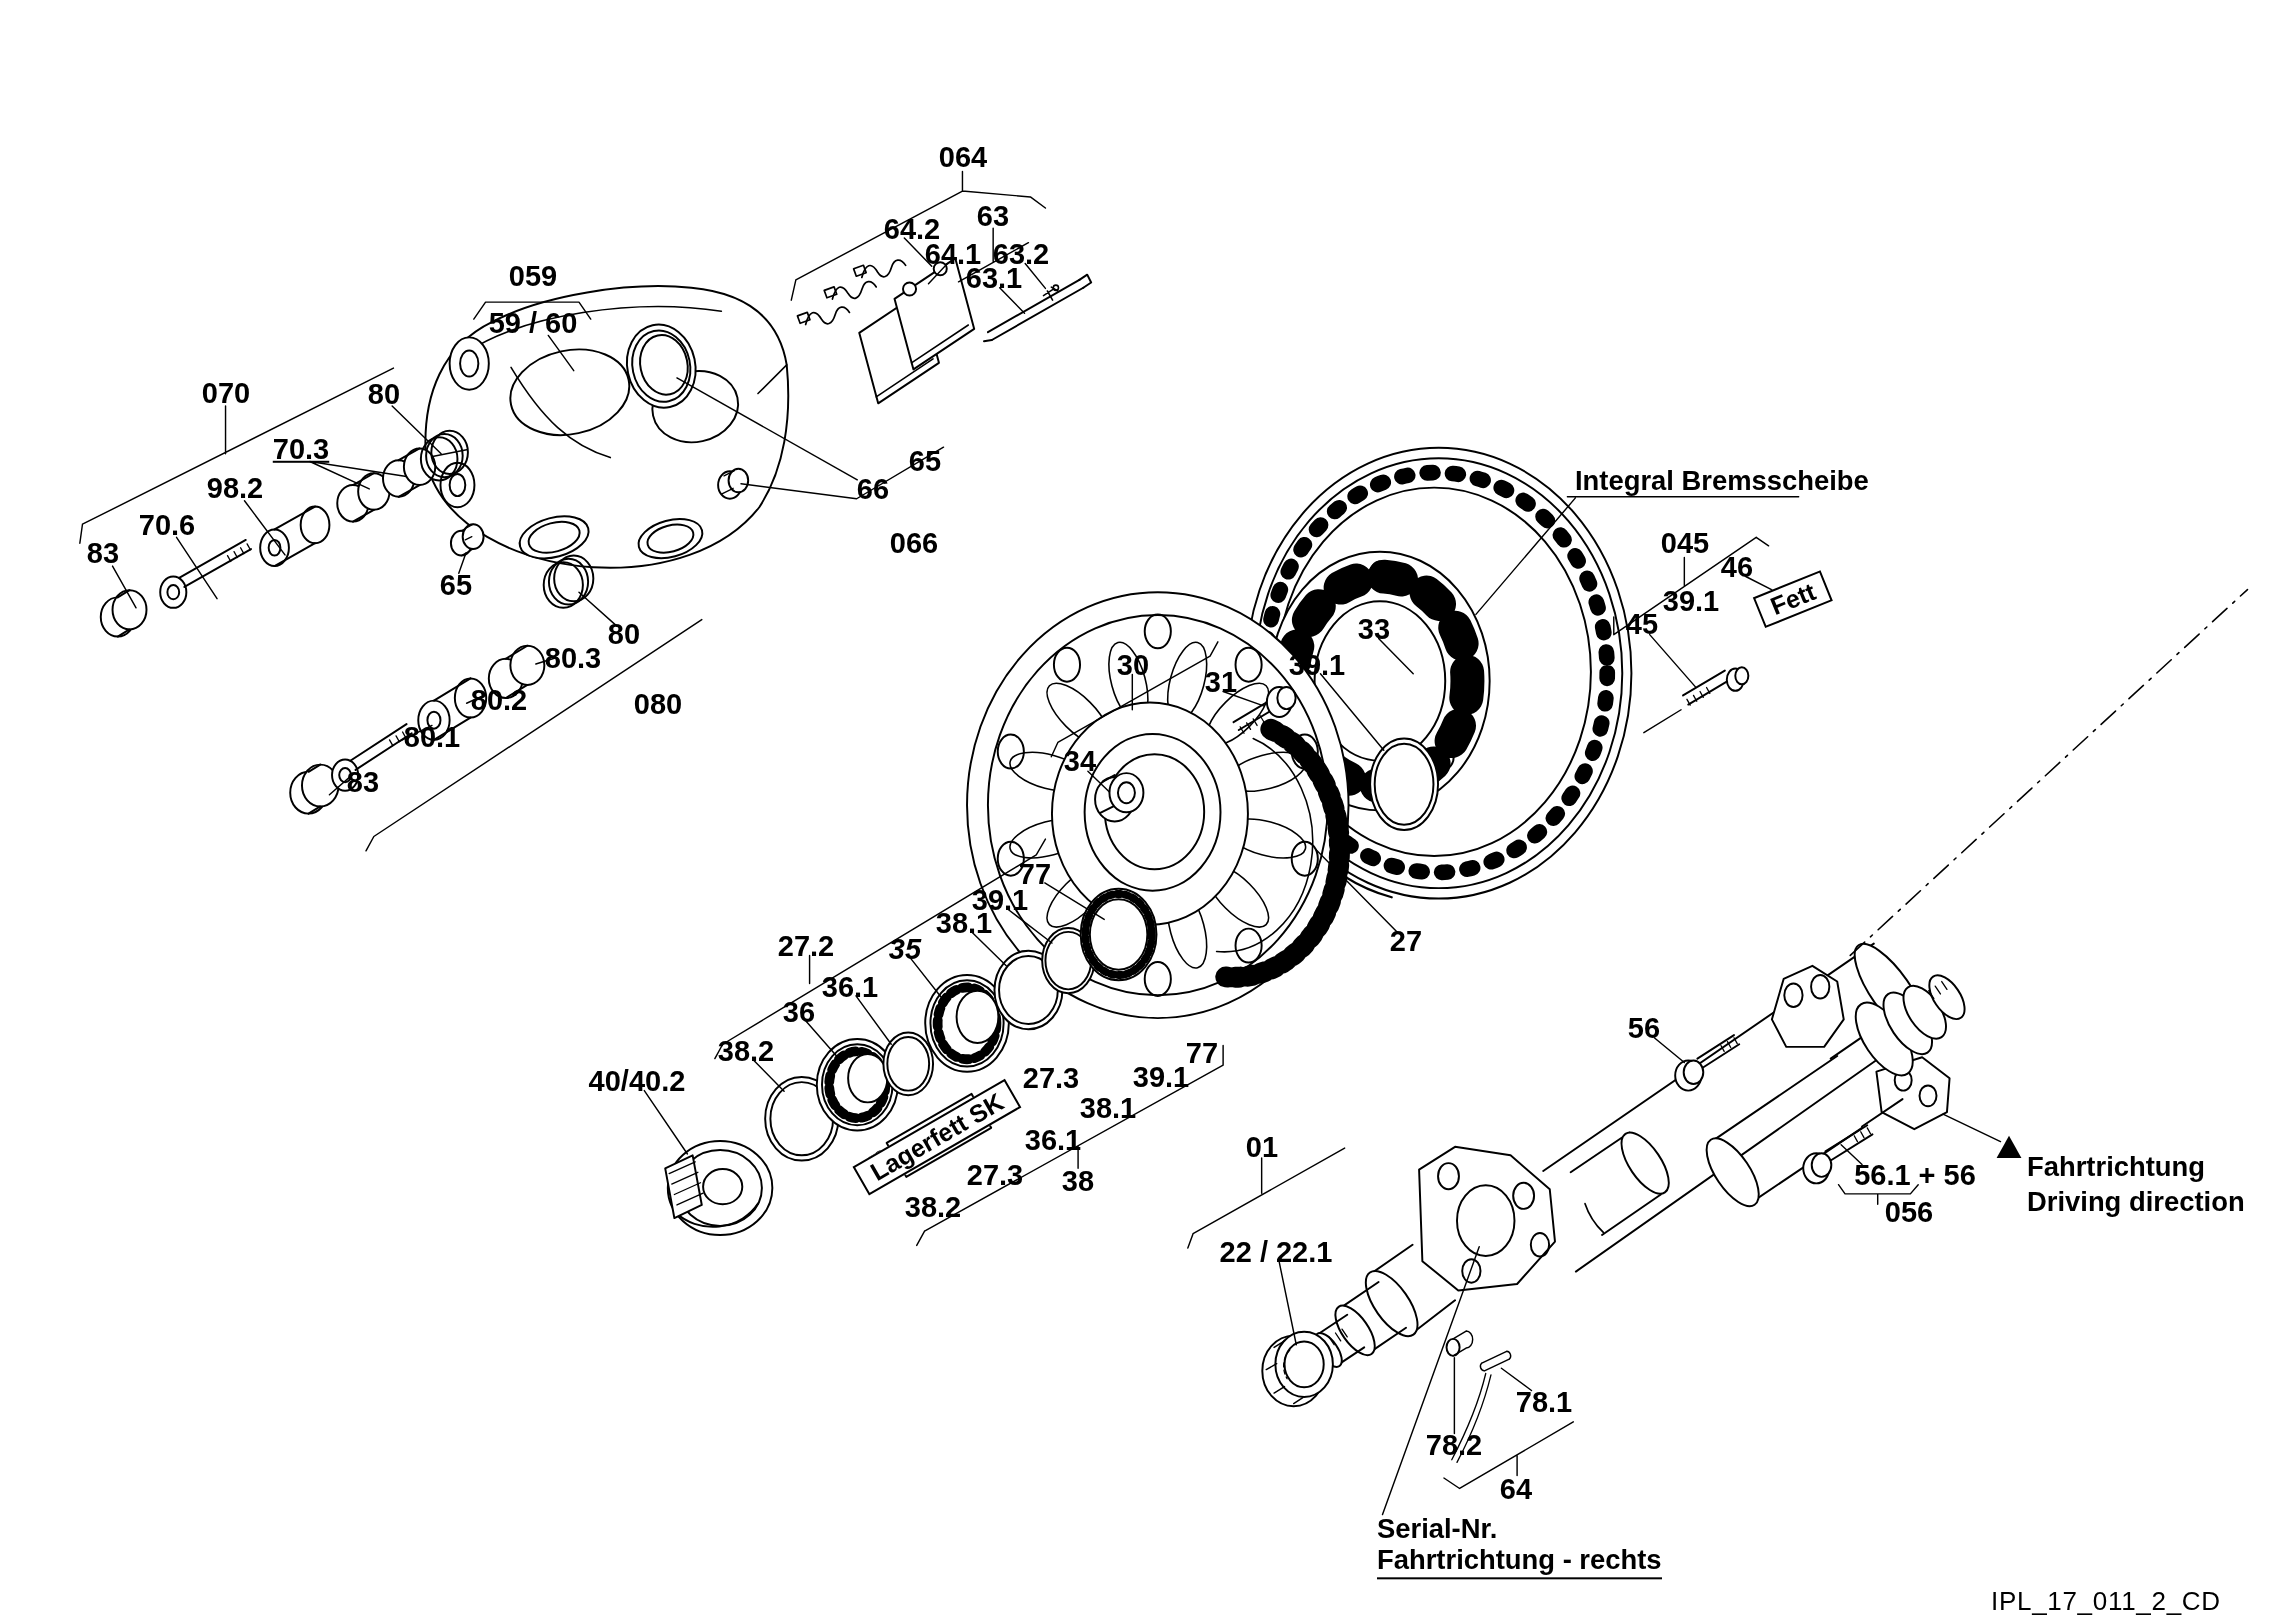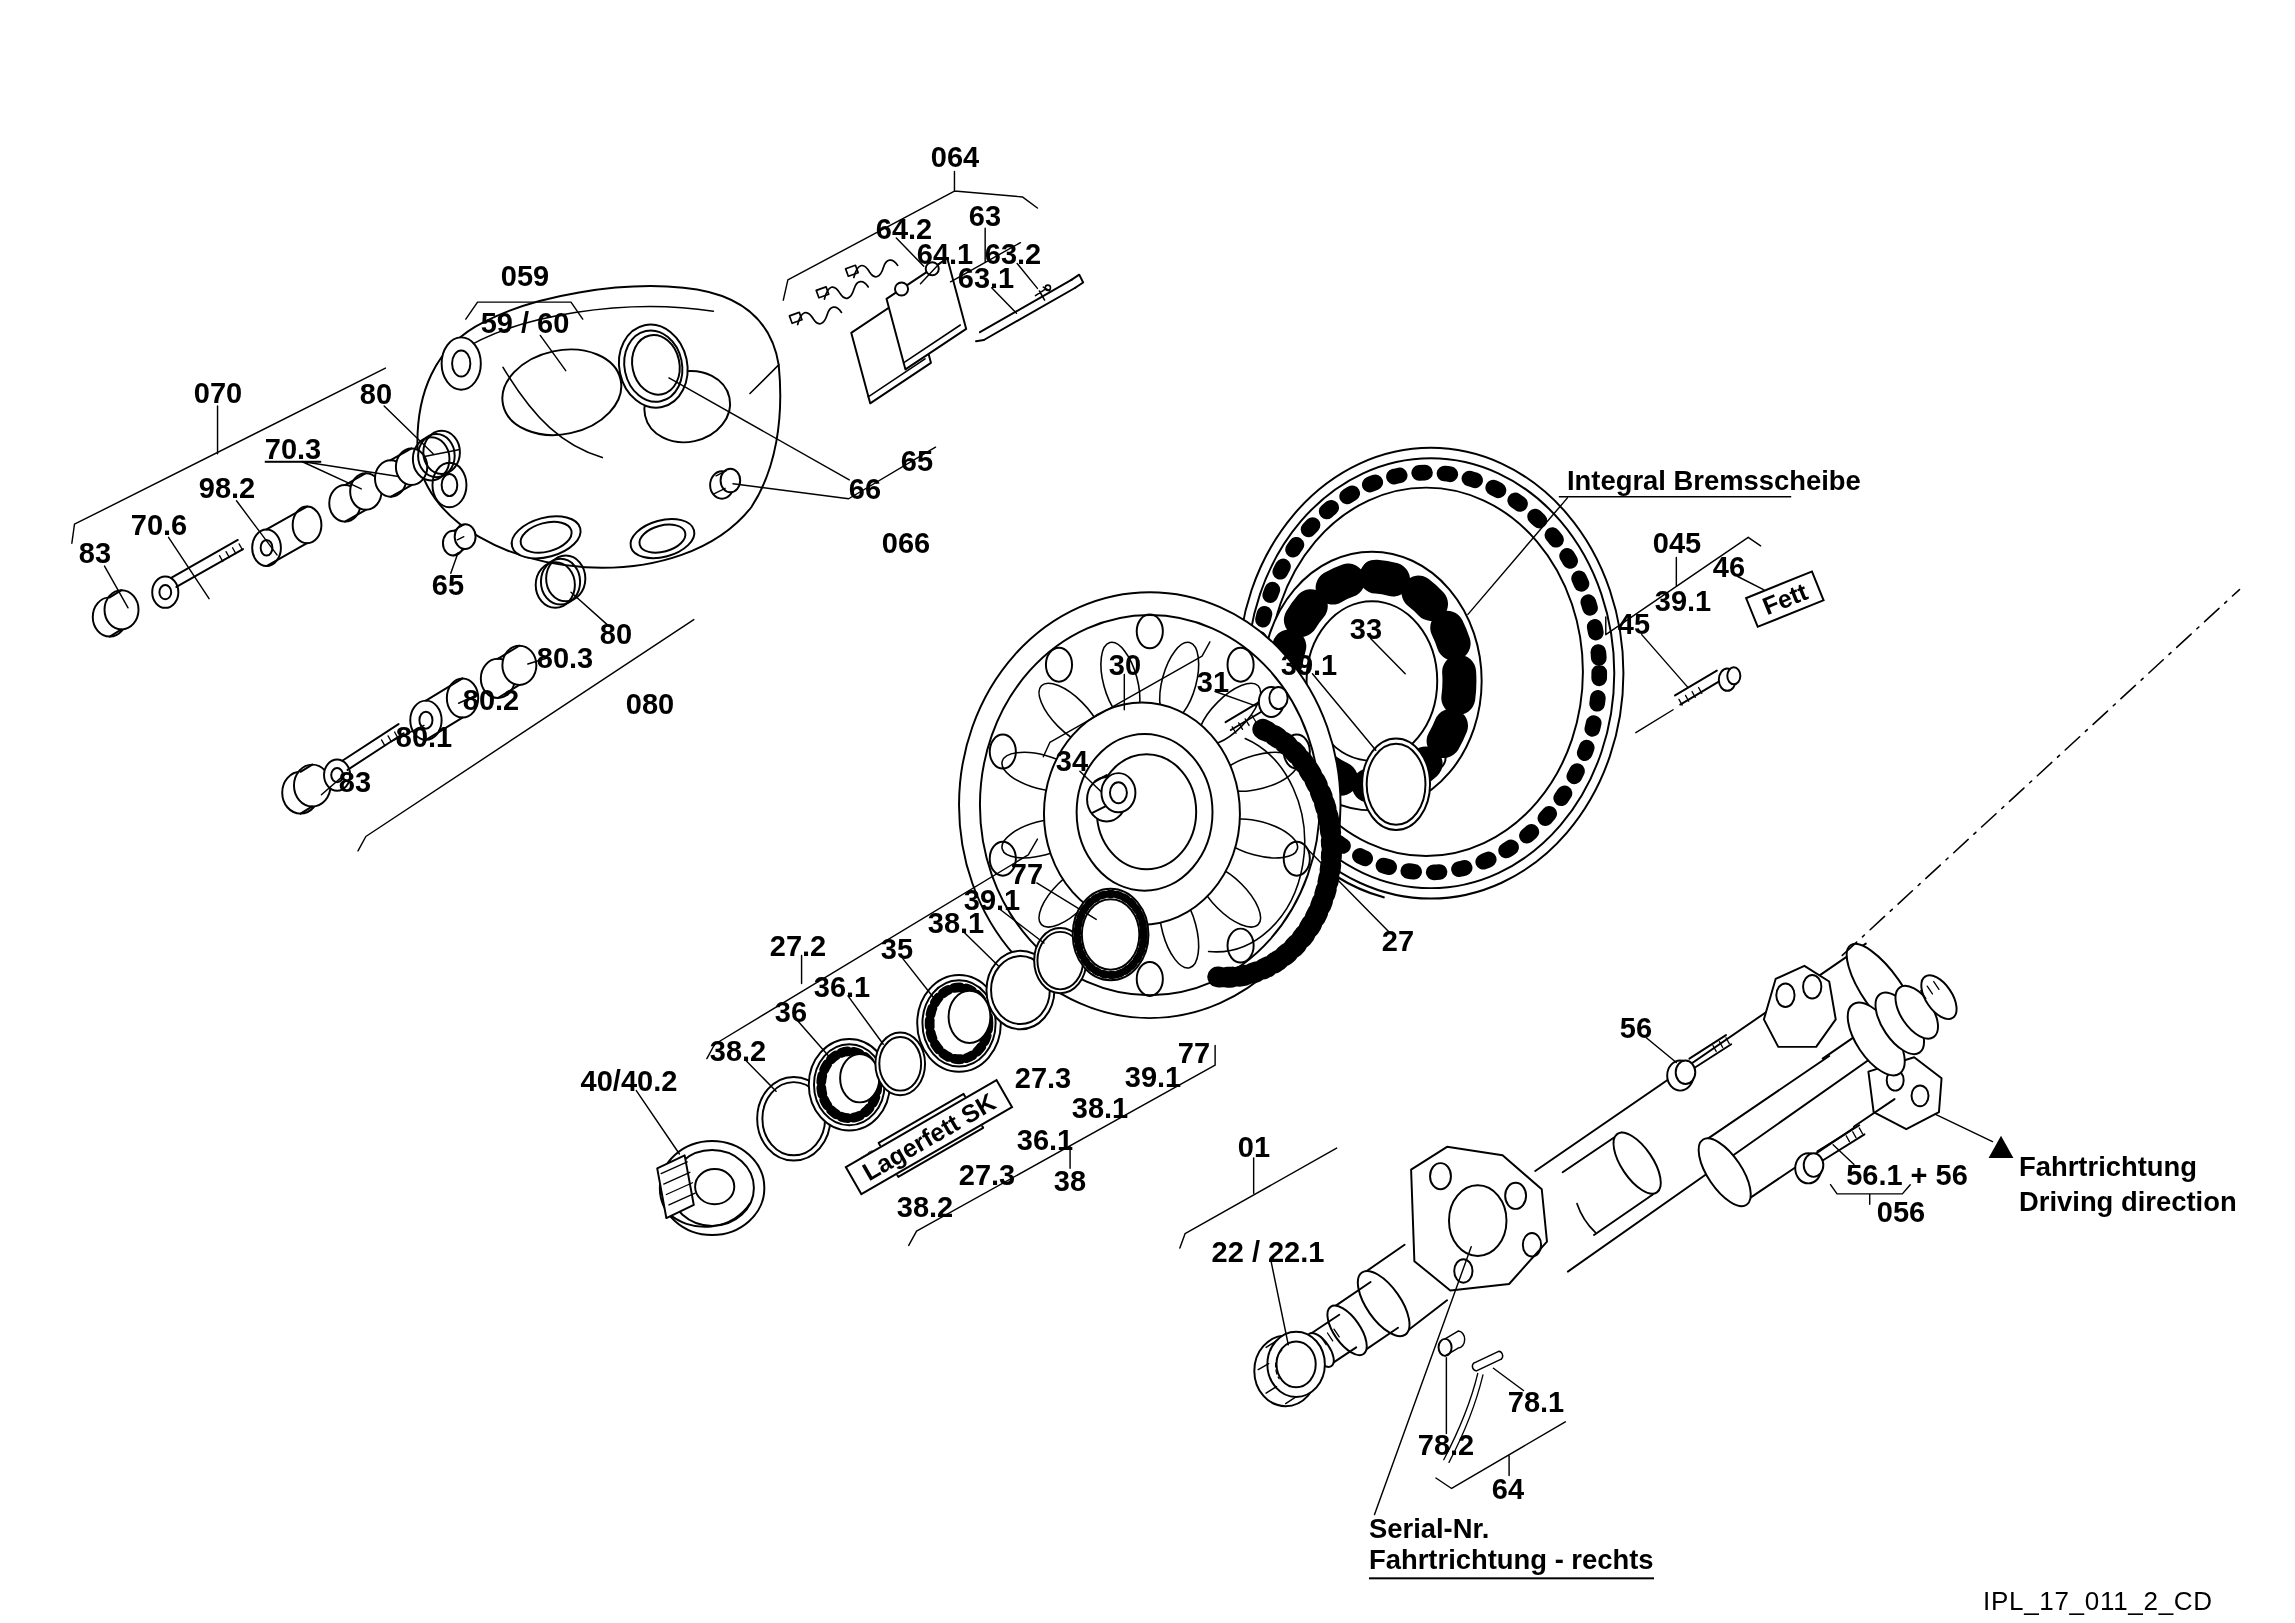--- a/index.html
+++ b/index.html
@@ -1,21 +1,21 @@
 <!DOCTYPE html>
 <html style="font-size:10.5px"><head>
 <meta charset="utf-8">
 <style>
   html,body{margin:0;padding:0;}
   body{
     width:2295px;height:1624px;position:relative;overflow:hidden;
     background:#ffffff;color:#000;
     font-family:"Liberation Sans",sans-serif;
   }
-  #stage{position:absolute;inset:0;}
+  #stage{position:absolute;inset:0;margin-left:8px;}
   svg{position:absolute;left:0;top:0;}
   .lbl{
     position:absolute;white-space:nowrap;color:#000;
     font:bold 29px/1.05 "Liberation Sans",sans-serif;
     transform:translate(-50%,-50%);
   }
   .lbl.note{font-weight:bold;font-size:27.4px;}
   .lbl.doc{font-weight:normal;font-size:26px;letter-spacing:0.7px;}
   .lbl.left{transform:translate(0,-50%);}
   .lbl.box{
@@ -411,21 +411,21 @@
       <div class="lbl" style="left: 1366px; top: 629px;">33</div>
       <div class="lbl" style="left: 1125px; top: 665px;">30</div>
       <div class="lbl" style="left: 1213px; top: 682px;">31</div>
       <div class="lbl" style="left: 1309px; top: 665px;">39.1</div>
       <div class="lbl" style="left: 1072px; top: 761px;">34</div>
       <div class="lbl" style="left: 1398px; top: 941px;">27</div>
       <div class="lbl" style="left: 1027px; top: 874px;">77</div>
       <div class="lbl" style="left: 992px; top: 900px;">39.1</div>
       <div class="lbl" style="left: 956px; top: 923px;">38.1</div>
       <div class="lbl" style="left: 798px; top: 946px;">27.2</div>
-      <div class="lbl" style="left: 897px; top: 949px;">35</div>
+      <div class="lbl" style="left: 897px; top: 949px; font-style: italic;">35</div>
       <div class="lbl" style="left: 842px; top: 987px;">36.1</div>
       <div class="lbl" style="left: 791px; top: 1012px;">36</div>
       <div class="lbl" style="left: 738px; top: 1051px;">38.2</div>
       <div class="lbl" style="left: 629px; top: 1081px;">40/40.2</div>
       <div class="lbl box" style="left: 929px; top: 1137px; transform: translate(-50%, -50%) rotate(-30deg);">Lagerfett SK</div>
       <div class="lbl" style="left: 1043px; top: 1078px;">27.3</div>
       <div class="lbl" style="left: 1153px; top: 1077px;">39.1</div>
       <div class="lbl" style="left: 1100px; top: 1108px;">38.1</div>
       <div class="lbl" style="left: 1045px; top: 1140px;">36.1</div>
       <div class="lbl" style="left: 1070px; top: 1181px;">38</div>

